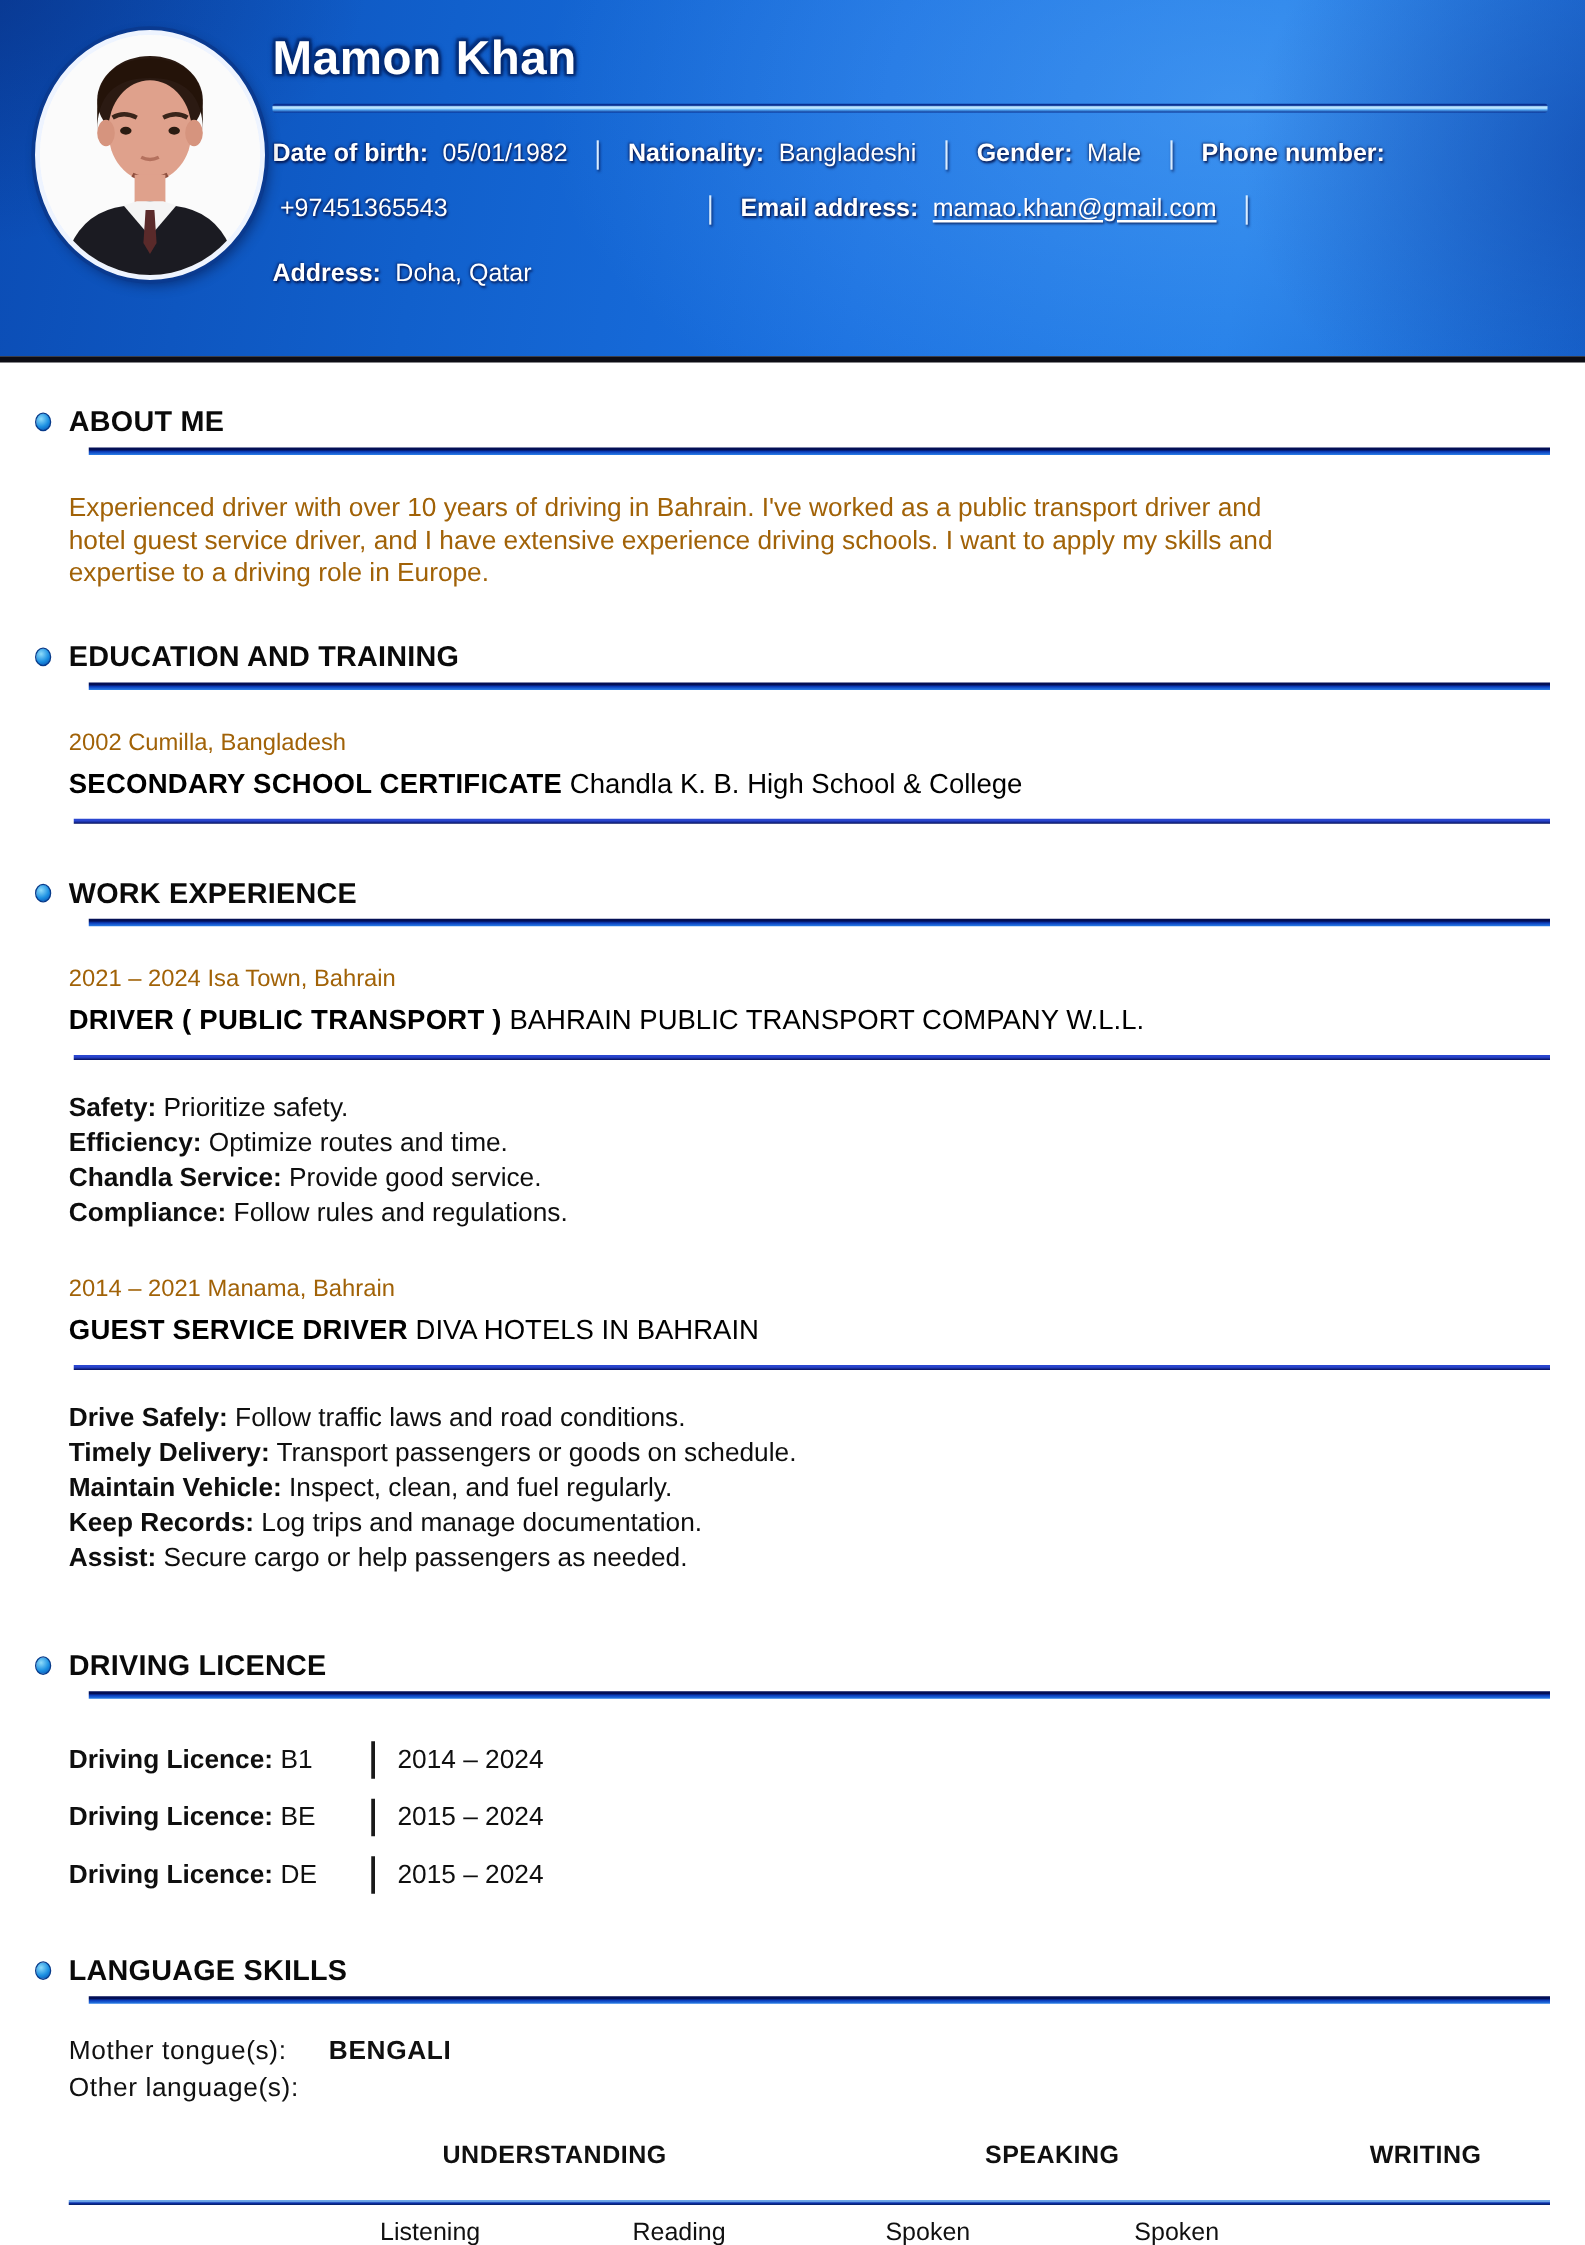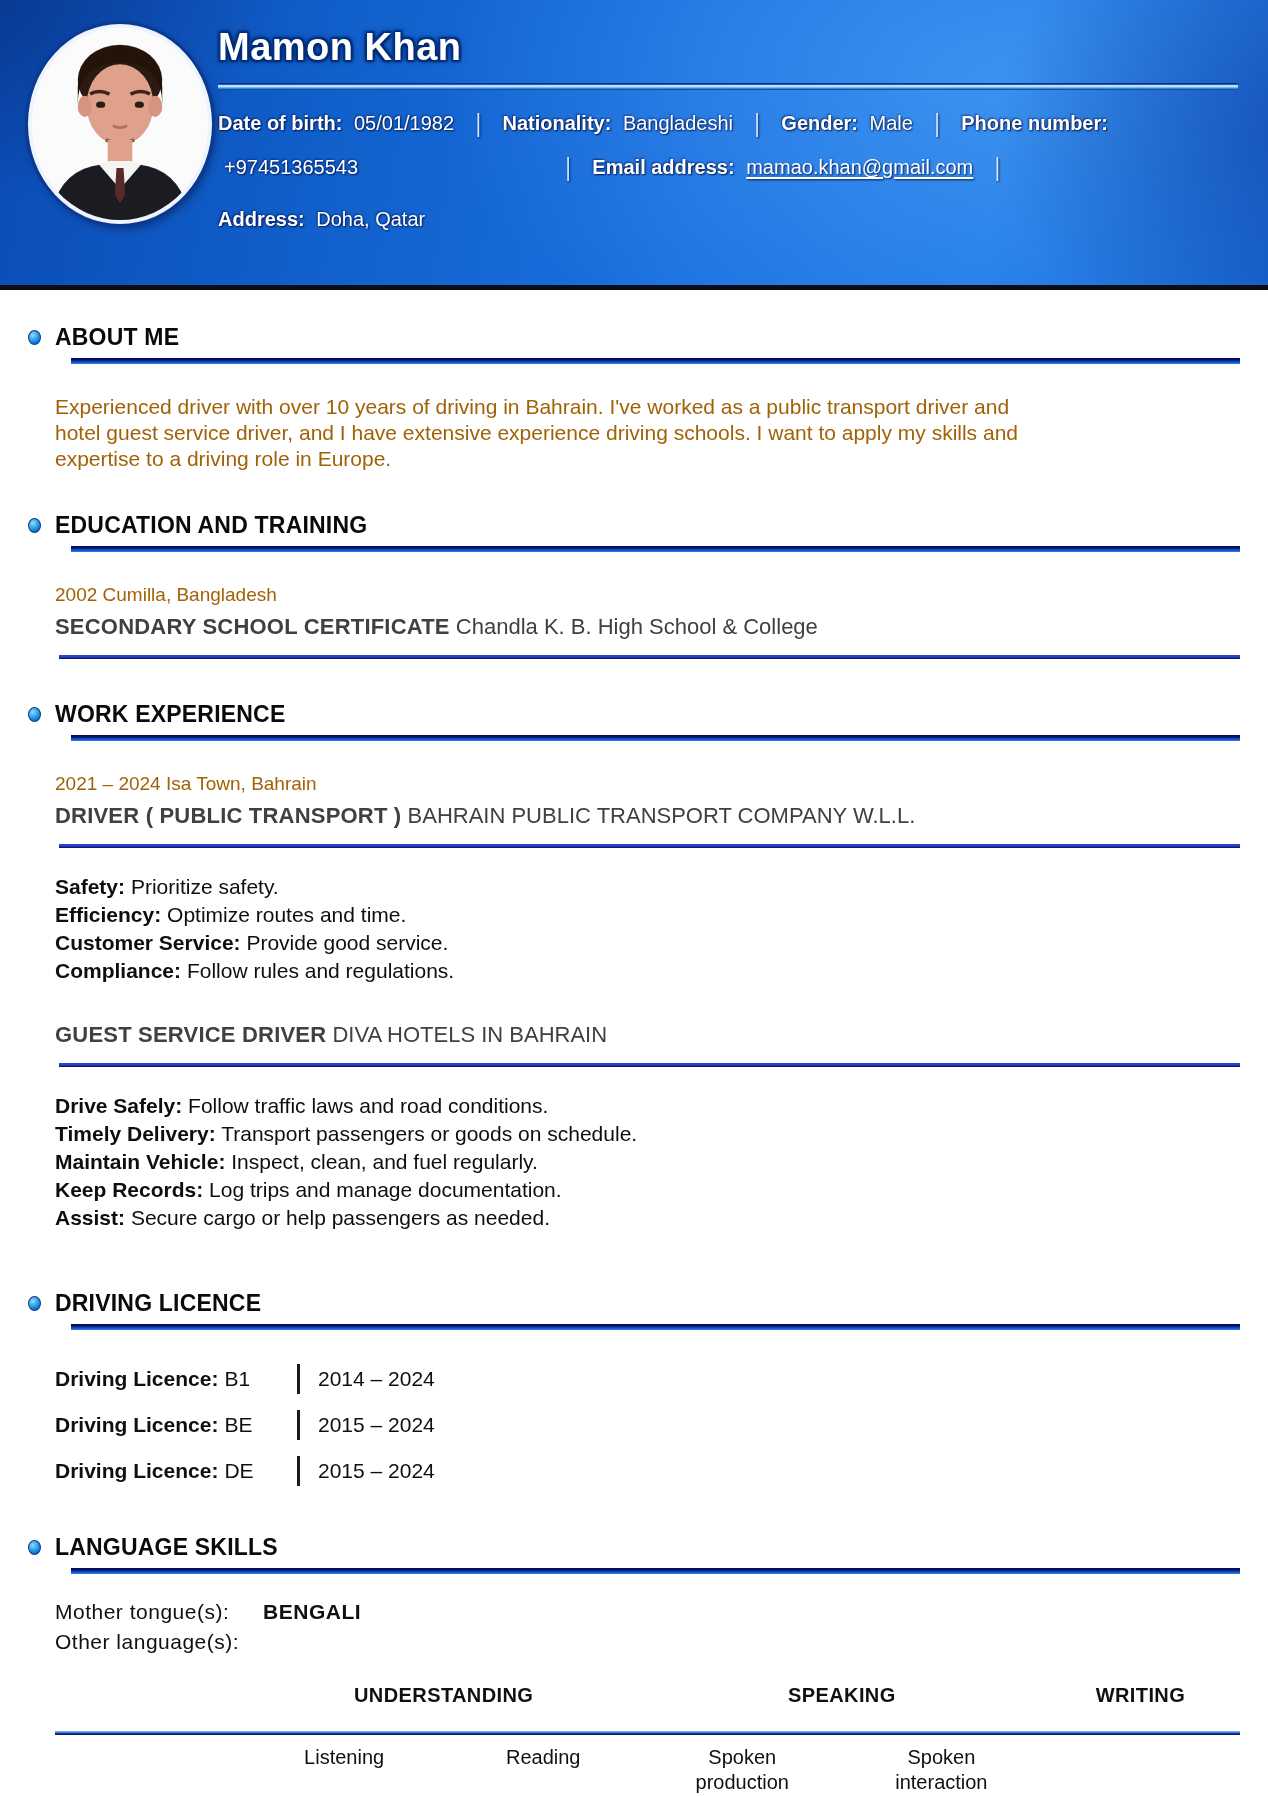--- a/index.html
+++ b/index.html
@@ -55,21 +55,21 @@
 
   .about-text { margin-top:30px; width:992px; font-size:21px; line-height:26px; color:#a16207; }
 
   .sec-education { margin-top:40px; }
   .sec-work { margin-top:42px; }
   .sec-licence { margin-top:58px; }
   .sec-language { margin-top:40px; }
 
   .entry { margin-top:32px; }
   .entry-date { font-size:19px; color:#a16207; }
-  .entry-title { margin-top:7px; font-size:22px; line-height:28px; color:#404040; }
+  .entry-title { margin-top:7px; font-size:22px; line-height:28px; color:#000000; }
   .entry-title .b { font-weight:700; letter-spacing:.2px; }
   .entry-rule { height:4px; margin:14px 0 0 4px; background:linear-gradient(to bottom, #2a46d0 0 40%, #040f5a 100%); }
 
   .duties { margin-top:25px; }
   .duty { font-size:21px; line-height:28px; color:#0e0e0e; }
   .duty .b { font-weight:700; }
 
   .lic-rows { margin-top:26px; }
   .lic-row { display:flex; align-items:center; height:46px; font-size:21px; color:#0f0f0f; }
   .lic-left { width:242px; }
@@ -194,31 +194,32 @@
         <div class="duties">
           <div class="duty">
             <span class="b">Safety:</span>
             <span>Prioritize safety.</span>
           </div>
           <div class="duty">
             <span class="b">Efficiency:</span>
             <span>Optimize routes and time.</span>
           </div>
           <div class="duty">
-            <span class="b">Customer Service:</span>
+            <span class="b">Chandla Service:</span>
             <span>Provide good service.</span>
           </div>
           <div class="duty">
             <span class="b">Compliance:</span>
             <span>Follow rules and regulations.</span>
           </div>
         </div>
       </div>
 
       <div class="entry" style="margin-top:36px;">
+        <div class="entry-date">2014 – 2021 Manama, Bahrain</div>
         <div class="entry-title">
           <span class="b">GUEST SERVICE DRIVER</span>
           <span>DIVA HOTELS IN BAHRAIN</span>
         </div>
         <div class="entry-rule"></div>
         <div class="duties">
           <div class="duty">
             <span class="b">Drive Safely:</span>
             <span>Follow traffic laws and road conditions.</span>
           </div>

